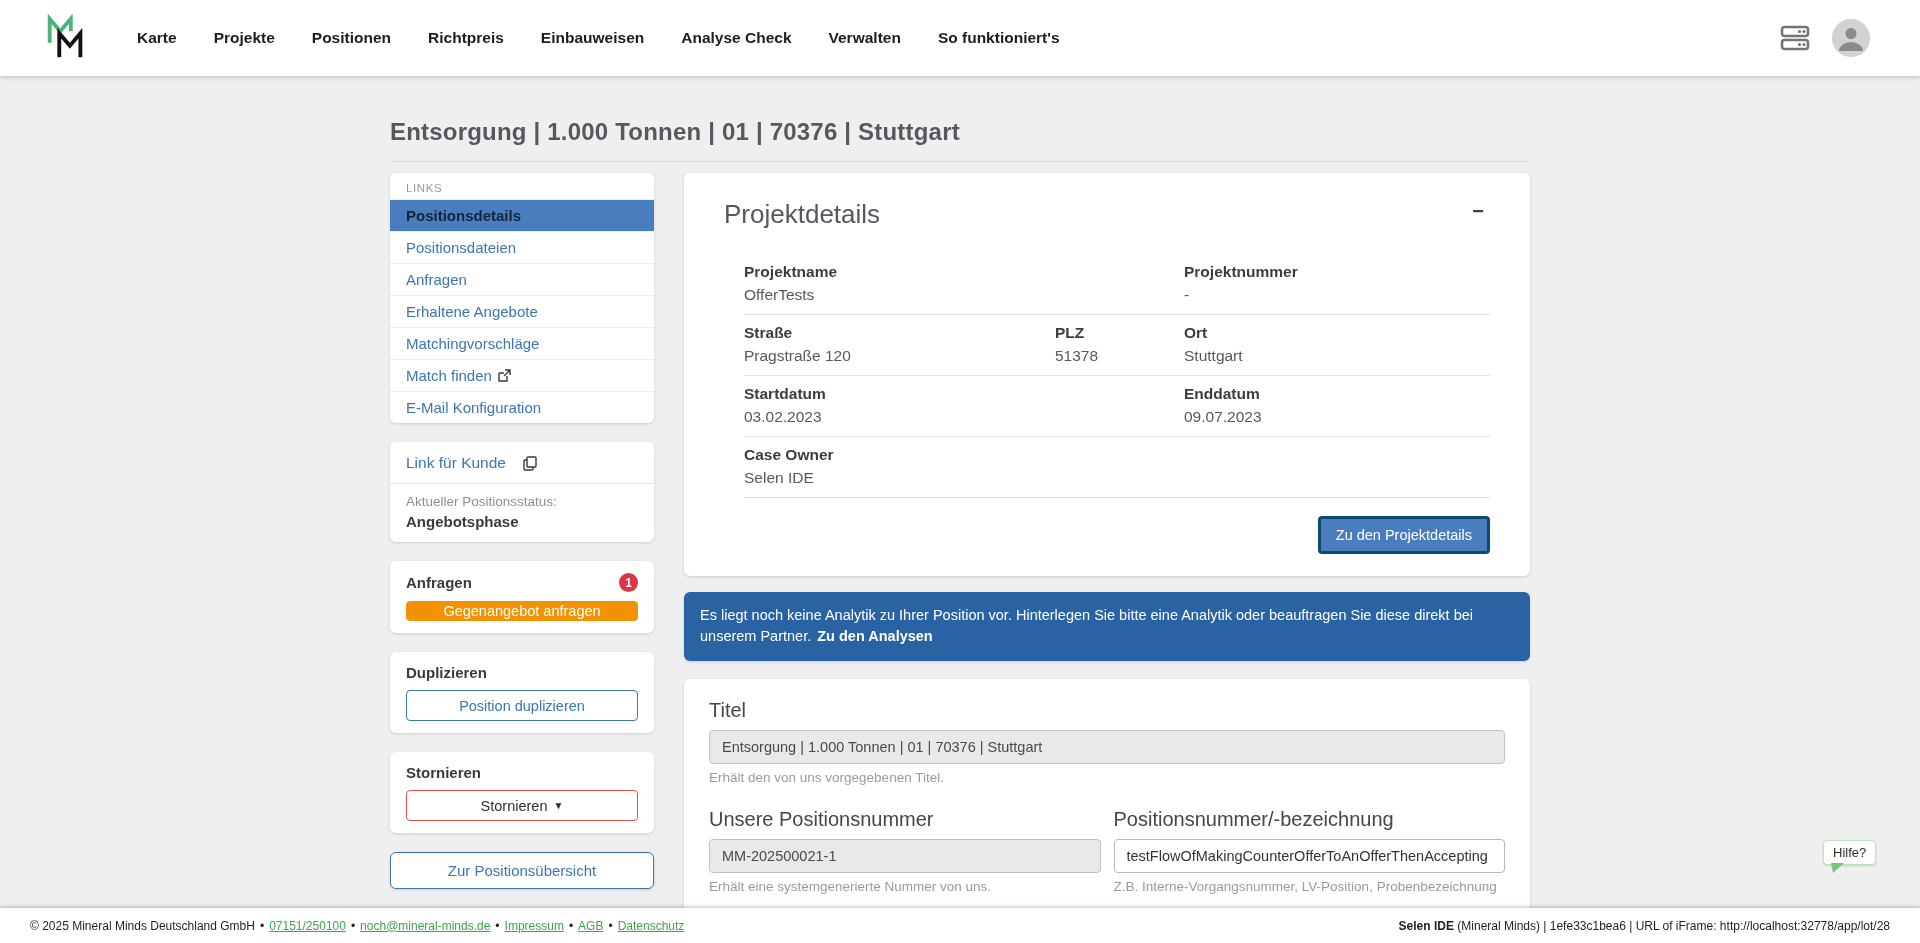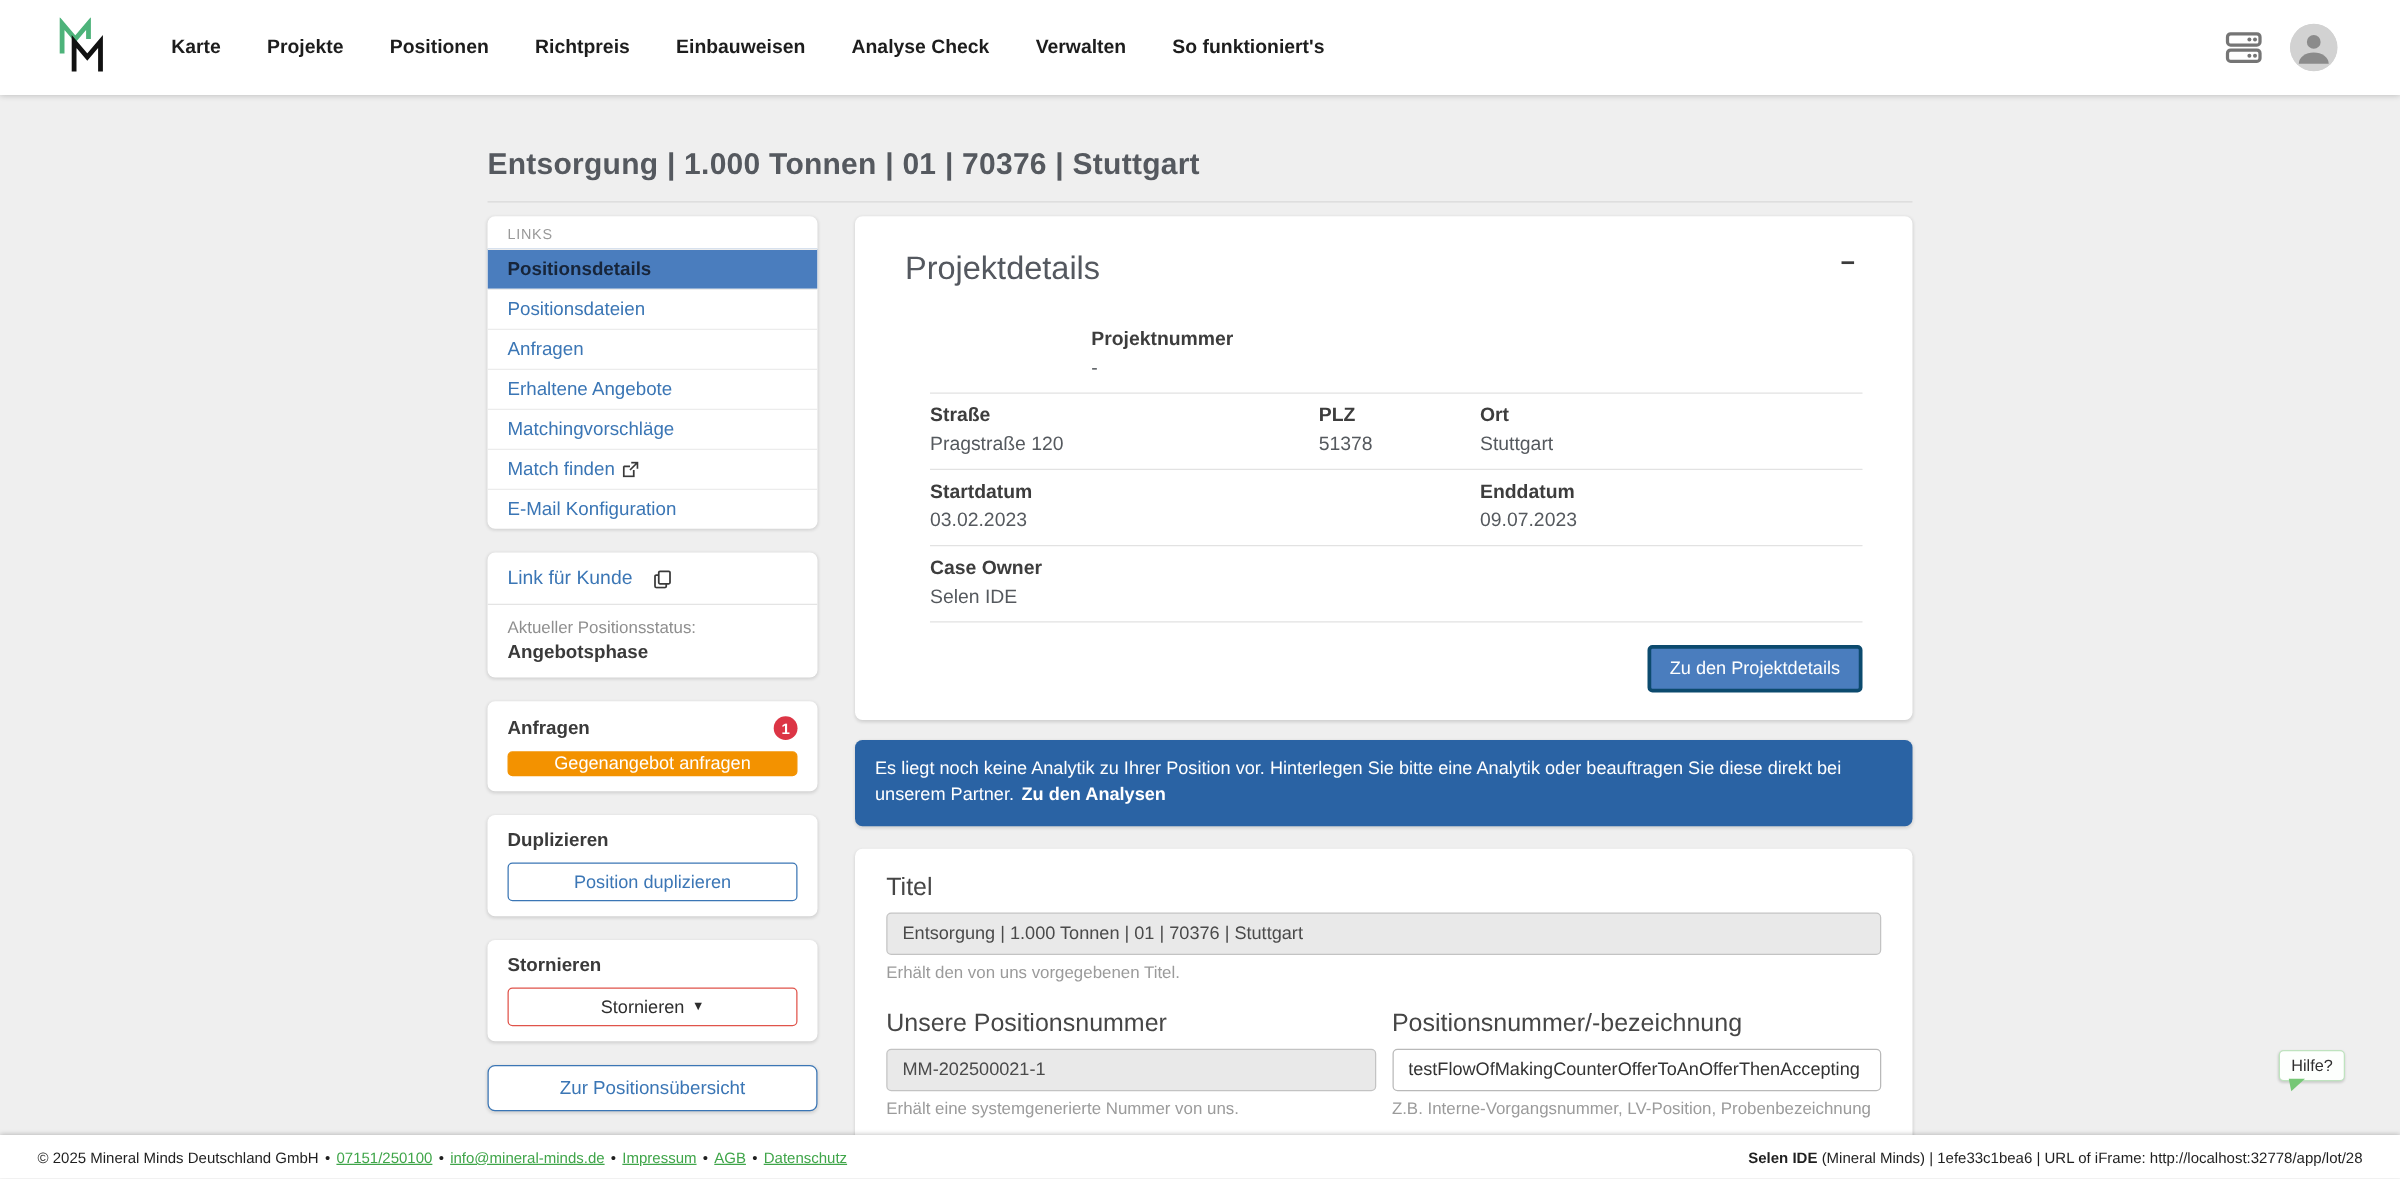--- a/index.html
+++ b/index.html
@@ -275,20 +275,24 @@
 
       <div class="main-col">
 
         <div class="detail-card">
           <div class="detail-head-row">
             <div class="detail-title">Projektdetails</div>
             <div class="collapse-btn">−</div>
           </div>
           <div class="detail-table">
             <div class="d-row">
+              <div class="d-c1">
+                <div class="d-label">Projektname</div>
+                <div class="d-value">OfferTests</div>
+              </div>
               <div class="d-c2"></div>
               <div class="d-c3">
                 <div class="d-label">Projektnummer</div>
                 <div class="d-value">-</div>
               </div>
             </div>
             <div class="d-row">
               <div class="d-c1">
                 <div class="d-label">Straße</div>
                 <div class="d-value">Pragstraße 120</div>
@@ -358,21 +362,21 @@
 </div>
 
 <div class="help-bubble">Hilfe?</div>
 
 <div class="footer">
   <div class="footer-left">
     <span>© 2025 Mineral Minds Deutschland GmbH</span>
     <span class="footer-sep">•</span>
     <span class="footer-link">07151/250100</span>
     <span class="footer-sep">•</span>
-    <span class="footer-link">info@mineral-minds.de</span>
+    <span class="footer-link">noch@mineral-minds.de</span>
     <span class="footer-sep">•</span>
     <span class="footer-link">Impressum</span>
     <span class="footer-sep">•</span>
     <span class="footer-link">AGB</span>
     <span class="footer-sep">•</span>
     <span class="footer-link">Datenschutz</span>
   </div>
   <div class="footer-right">
     <b>Selen IDE</b><span> (Mineral Minds) | 1efe33c1bea6 | URL of iFrame: http://localhost:32778/app/lot/28</span>
   </div>

